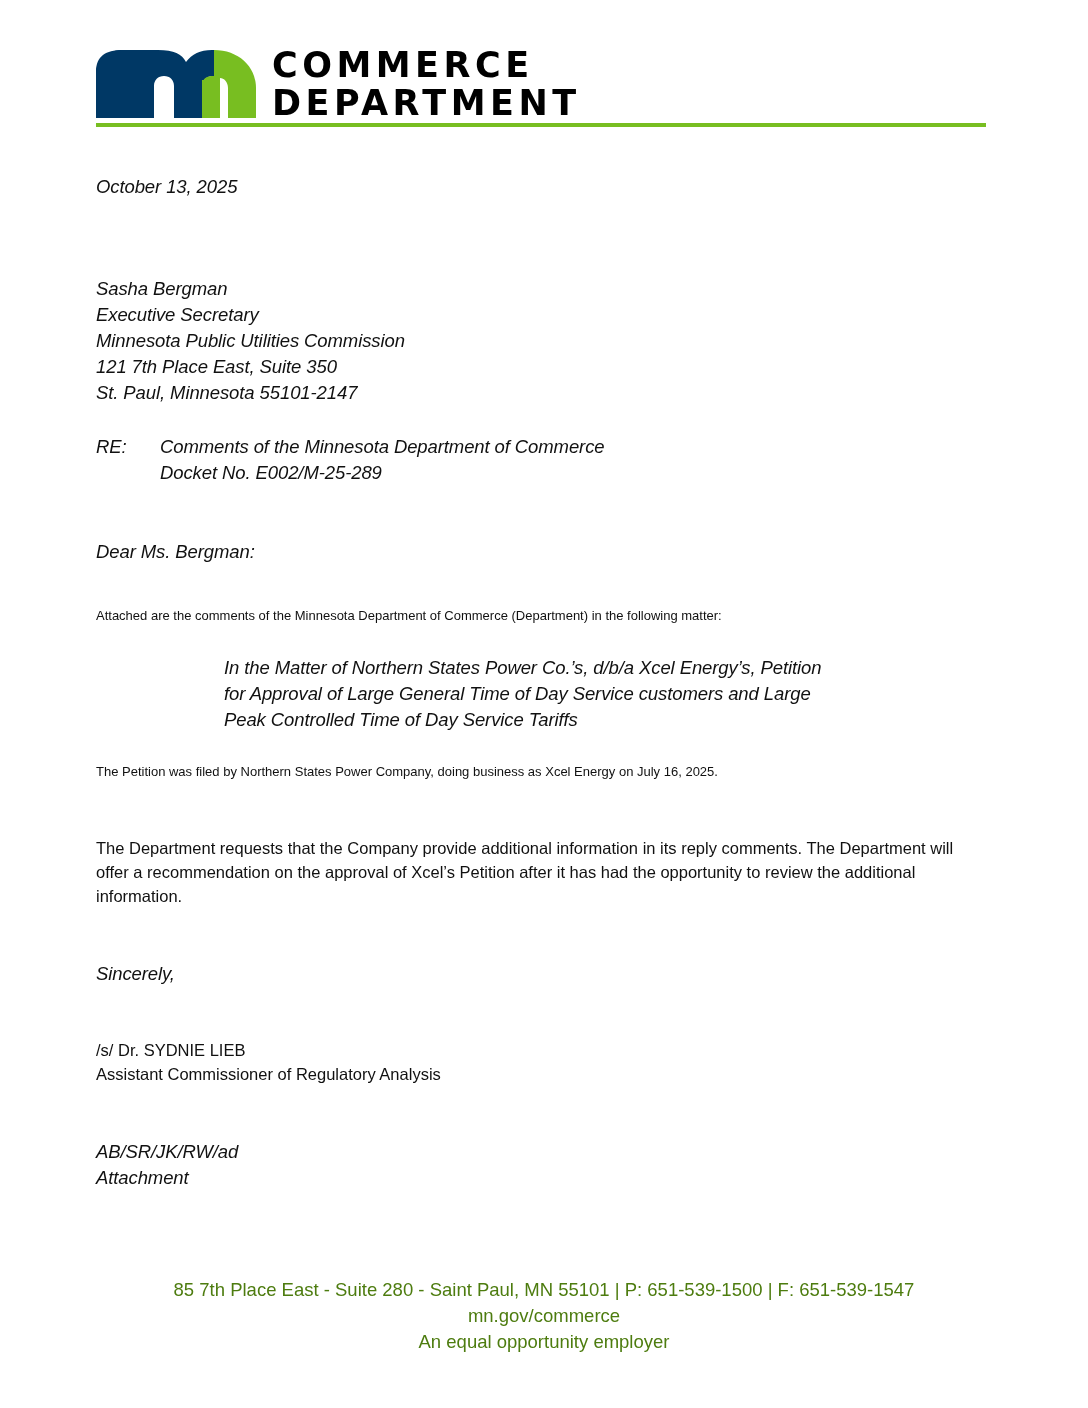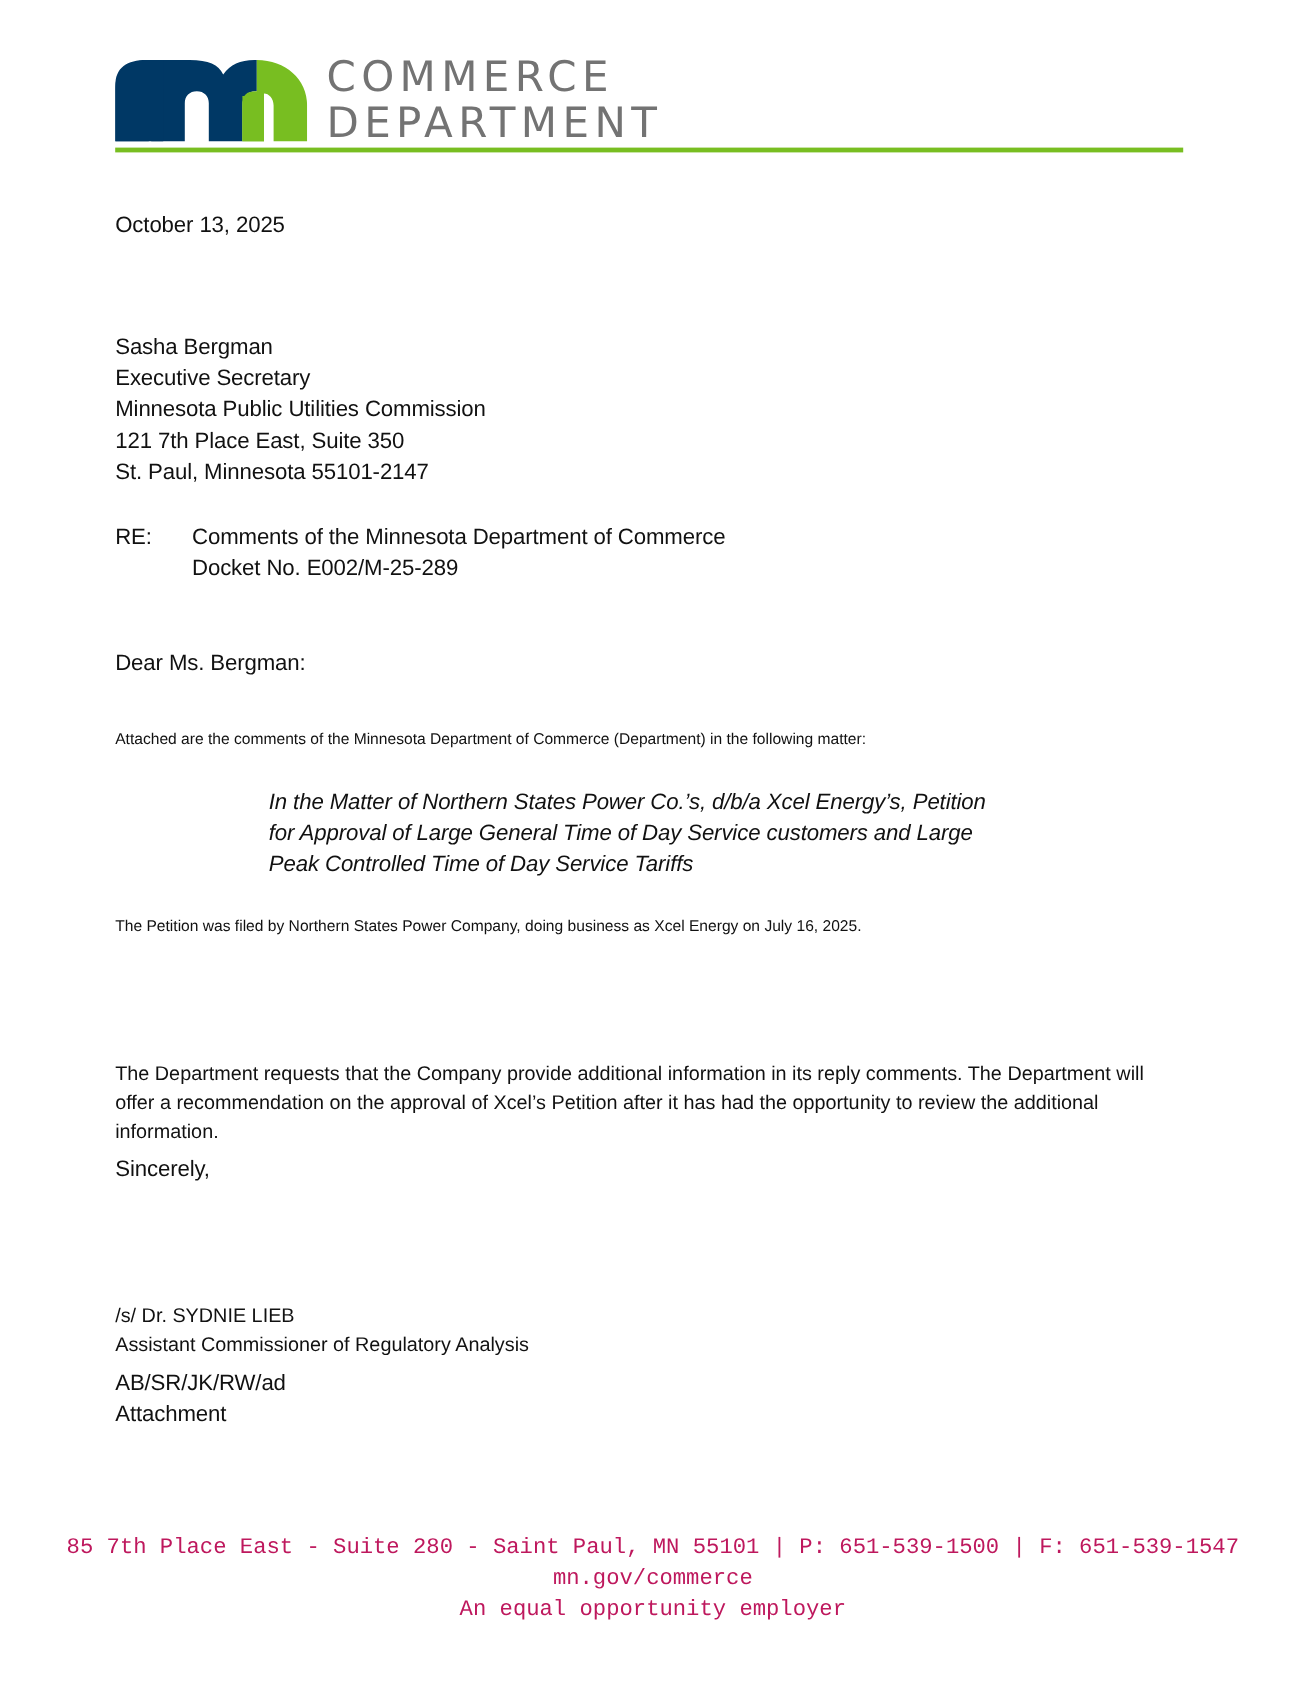--- a/index.html
+++ b/index.html
@@ -1,29 +1,29 @@
 <!DOCTYPE html>
 <html><head>
 <meta charset="utf-8">
 <style>
   html, body { margin: 0; padding: 0; background: #ffffff; }
   body { width: 1088px; height: 1408px; position: relative; overflow: hidden;
          font-family: "Liberation Sans", sans-serif; color: #111; }
   .abs { position: absolute; }
-  .txt { font-size: 18.5px; line-height: 26px; white-space: nowrap; letter-spacing: -0.1px; }
+  .txt { font-size: 18.5px; line-height: 26px; white-space: nowrap; letter-spacing: -0.1px; font-style: italic; }
   .logo { position: absolute; left: 96px; top: 50px; width: 160px; height: 68px; }
-  .wordmark { position: absolute; left: 272px; top: 46px; color: #737373;
-              font-family: "DejaVu Sans", sans-serif; font-weight: normal;
+  .wordmark { position: absolute; left: 272px; top: 46px; color: #000000;
+              font-family: "DejaVu Sans", sans-serif; font-weight: bold;
               font-size: 35px; line-height: 38px; letter-spacing: 4.5px; }
   .rule { position: absolute; left: 96px; top: 123px; width: 890px; height: 4px; background: #78be21; }
   .para { position: absolute; left: 96px; width: 900px; font-size: 13px; line-height: 26px; }
-  .small { font-size: 16.5px; line-height: 24px; margin-top: 47px; }
+  .small { font-size: 16.5px; line-height: 24px; }
   .italic { font-style: italic; }
-  .footer { position: absolute; left: 0; width: 1088px; text-align: center; color: #be185d;
-            font-size: 18.5px; line-height: 26px; font-family: Liberation Mono, monospace; }
+  .footer { position: absolute; left: 0; width: 1088px; text-align: center; color: #4d7c0f;
+            font-size: 18.5px; line-height: 26px; }
 </style>
 </head>
 <body>
 
 <div class="logo">
   <svg width="160" height="68" viewBox="0 0 160 68">
 
     <path d="M0 68 V22 C0 6 10 0 26 0 H62 C78 0 86 4 90 12 C96 4 104 0 116 0 H118 V26 C110 26 106 30 106 38 V68 H78 V36 C78 30 74 26 68 26 C62 26 58 30 58 36 V68 H30 V36 C30 30 26 26 20 26 C14 26 28 26 28 26 V68 Z" fill="#003865"></path>
     <path d="M0 68 V24 C0 8 12 0 28 0 H40 V68 Z" fill="#003865"></path>
 

